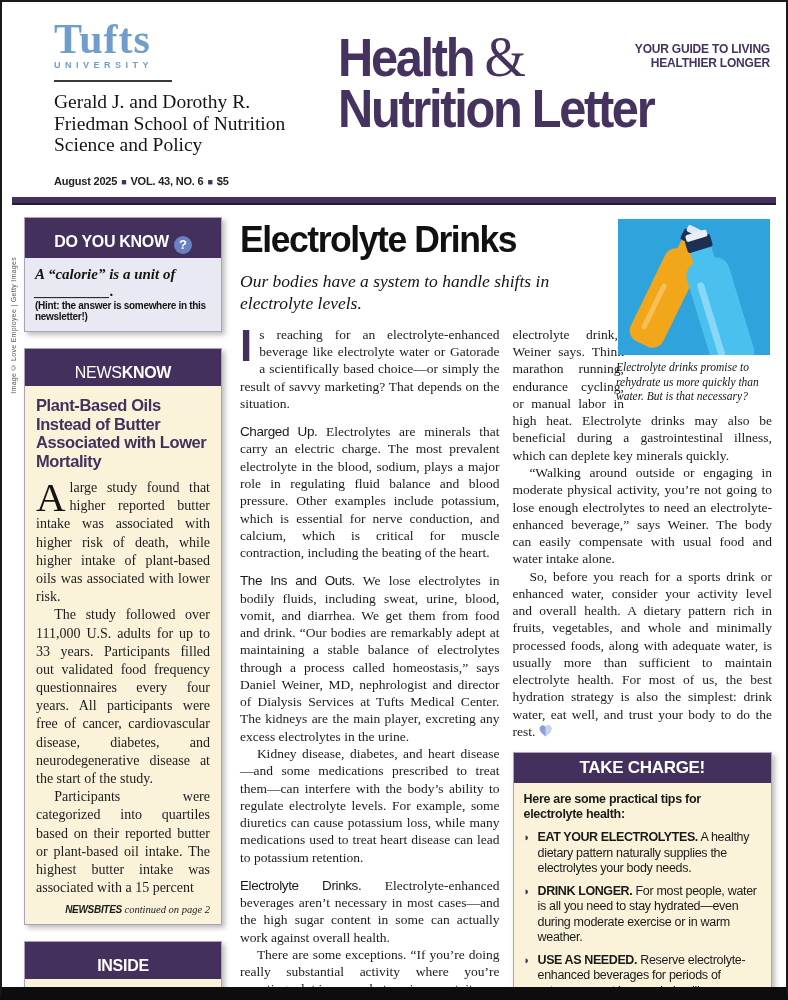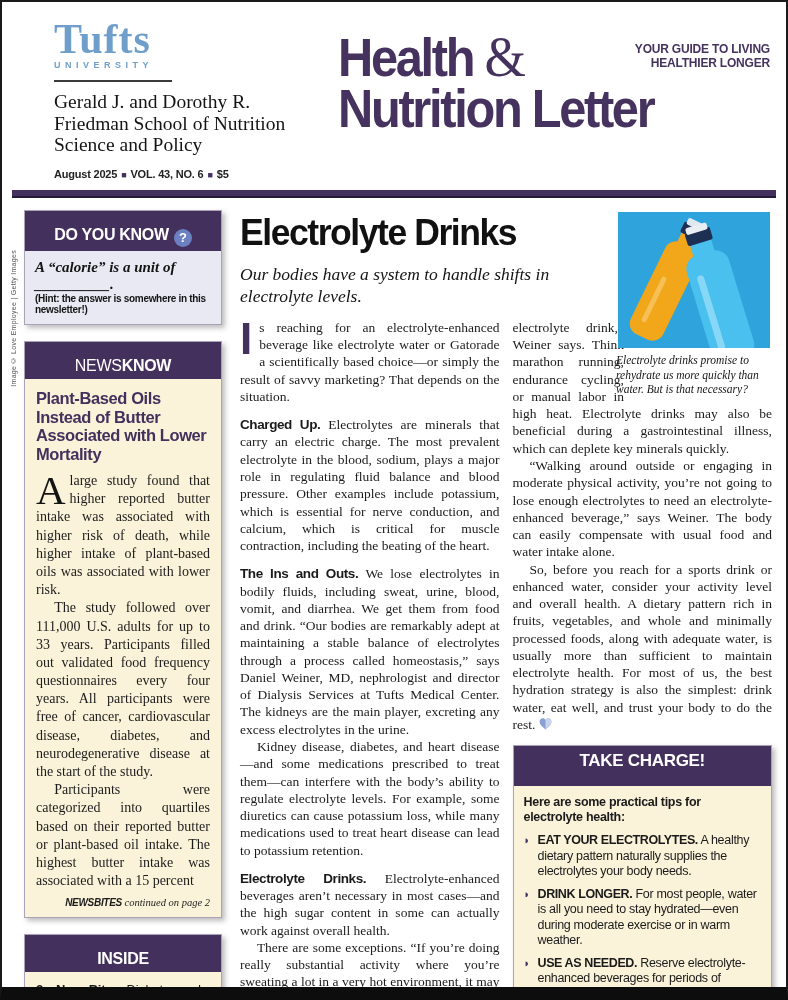--- a/index.html
+++ b/index.html
@@ -9,21 +9,21 @@
     width:788px; height:1000px; background:#fff; position:relative; overflow:hidden;
     border:2px solid #1a1a1a; border-bottom:13px solid #0d0d0d;
   }
   
   .header { display:flex; padding:20px 16px 0 52px; }
   .header-left { width:272px; flex:none; }
   .tufts-logo { font-family:"Liberation Serif", serif; font-weight:700; font-size:42px; color:#6f9ecb; line-height:.85; letter-spacing:1px; }
   .tufts-univ { font-family:"Liberation Sans", sans-serif; font-size:9px; font-weight:700; color:#6f9ecb; letter-spacing:4.5px; margin-top:2px; }
   .logo-rule { width:118px; height:2px; background:#3a3a3a; margin:10px 0 9px 0; }
   .school-name { font-family:"Liberation Serif", serif; font-size:19.5px; line-height:1.12; color:#141414; }
-  .issue-line { margin-top:12px; font-family:"Liberation Sans", sans-serif; font-size:11px; font-weight:700; color:#222; letter-spacing:-0.2px; }
+  .issue-line { margin-top:19px; font-family:"Liberation Sans", sans-serif; font-size:11px; font-weight:700; color:#222; letter-spacing:-0.2px; }
   .issue-line .sq { color:#44305c; font-size:9px; padding:0 4px; }
   .masthead { flex:1; position:relative; padding-top:8px; padding-left:12px; }
   .mast-title { font-family:"Liberation Sans", sans-serif; font-weight:700; color:#46325e; font-size:53px; line-height:.93; letter-spacing:-2.5px; transform:scaleX(.92); transform-origin:left top; white-space:nowrap; }
   .mast-title .amp { font-family:"Liberation Serif", serif; font-weight:400; font-size:58px; letter-spacing:0; }
   .tagline { position:absolute; top:20px; right:0; text-align:right; font-family:"Liberation Sans", sans-serif; font-weight:700; font-size:12px; line-height:1.2; color:#46325e; letter-spacing:-0.2px; }
   .header-rule { height:8px; background:#44305c; margin:10px 10px 0 10px; border-bottom:2px solid #241938; }
 
   
   .content { display:flex; padding:12px 14px 0 6px; }
   .credit-rail { width:16px; flex:none; position:relative; }
@@ -54,28 +54,28 @@
   .article-title { font-family:"Liberation Sans", sans-serif; font-weight:700; font-size:37px; letter-spacing:-1.5px; color:#111; margin:2px 170px 10px 4px; transform:scaleX(.96); transform-origin:left top; white-space:nowrap; }
   .article-sub { font-family:"Liberation Serif", serif; font-style:italic; font-size:17.5px; line-height:1.22; color:#141414; margin:0 170px 12px 4px; }
   .figure { position:absolute; top:2px; right:0; width:156px; }
   .figure-img { width:156px; height:136px; display:block; }
   .figure-cap { font-family:"Liberation Serif", serif; font-style:italic; font-size:11.5px; line-height:1.25; color:#141414; margin-top:5px; }
   .cols { display:flex; gap:13px; margin-left:4px; }
   .col { flex:1; font-size:13.5px; line-height:1.28; text-align:justify; }
   .col p { margin:0; }
   .col p.ind { text-indent:1.25em; }
   .col p.sect { margin-top:11px; }
-  .lead { font-family:"Liberation Sans", sans-serif; font-weight:700; font-size:13.5px; letter-spacing:-0.4px; color:#1a1a1a; }
+  .lead { font-family:"Liberation Sans", sans-serif; font-weight:400; font-size:13.5px; letter-spacing:-0.4px; color:#1a1a1a; }
   .dropcap-i { float:left; font-family:"Liberation Sans", sans-serif; font-weight:700; font-size:44px; line-height:.8; padding:2px 7px 0 0; color:#44305c; }
   .fig-spacer { float:right; width:148px; height:82px; }
   .endmark { display:inline-block; vertical-align:-1px; }
 
   
   .take-charge { margin-top:12px; }
-  .tc-header { font-size:17px; padding:4px 0 14px; }
+  .tc-header { font-size:17px; padding:4px 0 4px; }
   .tc-body { background:#faf3da; padding:9px 10px 10px; font-family:"Liberation Sans", sans-serif; font-size:12.5px; line-height:1.22; color:#1a1a1a; letter-spacing:-0.3px; text-align:left; }
   .tc-intro { font-weight:700; margin-bottom:8px; }
   .tc-tip { display:grid; grid-template-columns:14px 1fr; margin-bottom:8px; }
   .tc-bullet { color:#44305c; font-size:11px; line-height:1.4; }
   .tc-tip b { letter-spacing:-0.4px; }
 </style>
 </head>
 <body>
 
 <div class="page">

